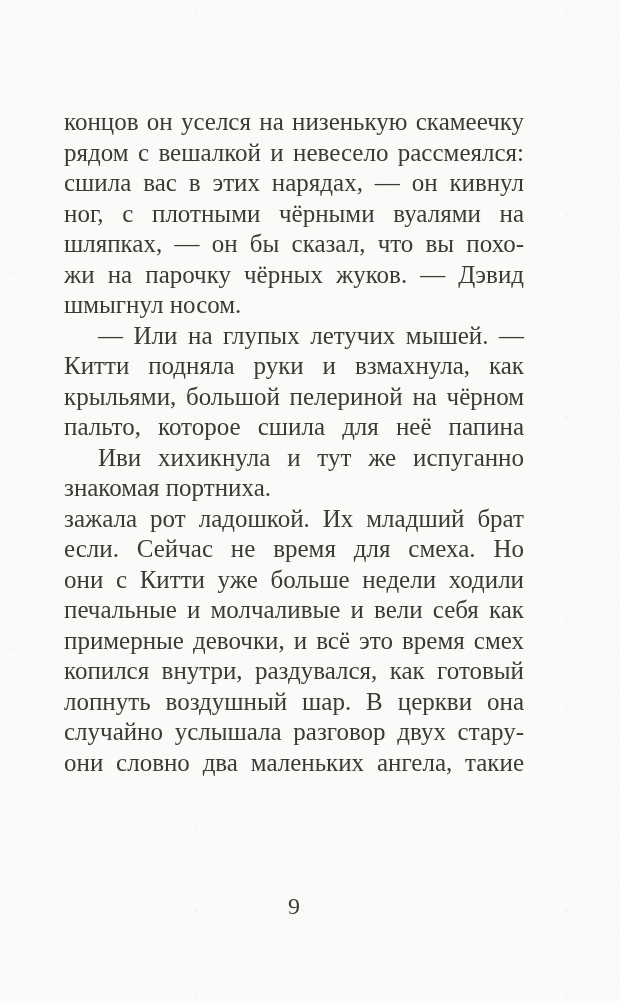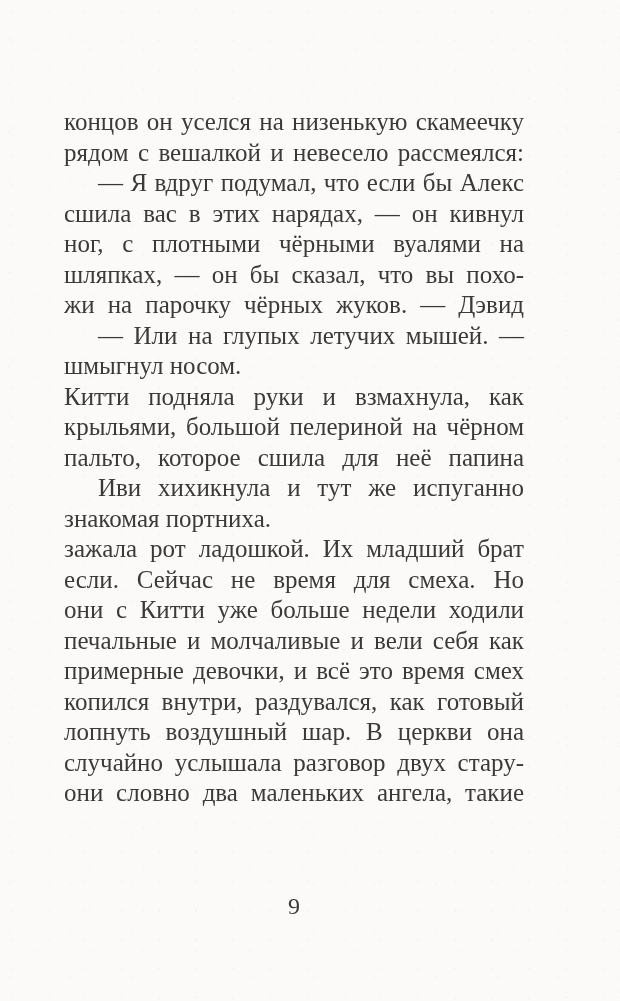--- a/index.html
+++ b/index.html
@@ -58,27 +58,26 @@
   }
 </style>
 </head>
 <body>
 
 <div class="book-page">
 
   <div class="text-block">
     <div class="line">концов он уселся на низенькую скамеечку</div>
     <div class="line">рядом с вешалкой и невесело рассмеялся:</div>
-    <div class="line indent">— Я вдруг подумал, что если бы Алекс</div>
     <div class="line">сшила вас в этих нарядах, — он кивнул</div>
     <div class="line">ног, с плотными чёрными вуалями на</div>
     <div class="line">шляпках, — он бы сказал, что вы похо-</div>
     <div class="line">жи на парочку чёрных жуков. — Дэвид</div>
+    <div class="line ragged">шмыгнул носом.</div>
     <div class="line indent">— Или на глупых летучих мышей. —</div>
-    <div class="line ragged">шмыгнул носом.</div>
     <div class="line">Китти подняла руки и взмахнула, как</div>
     <div class="line">крыльями, большой пелериной на чёрном</div>
     <div class="line">пальто, которое сшила для неё папина</div>
     <div class="line indent">Иви хихикнула и тут же испуганно</div>
     <div class="line ragged">знакомая портниха.</div>
     <div class="line">зажала рот ладошкой. Их младший брат</div>
     <div class="line">если. Сейчас не время для смеха. Но</div>
     <div class="line">они с Китти уже больше недели ходили</div>
     <div class="line">печальные и молчаливые и вели себя как</div>
     <div class="line">примерные девочки, и всё это время смех</div>

